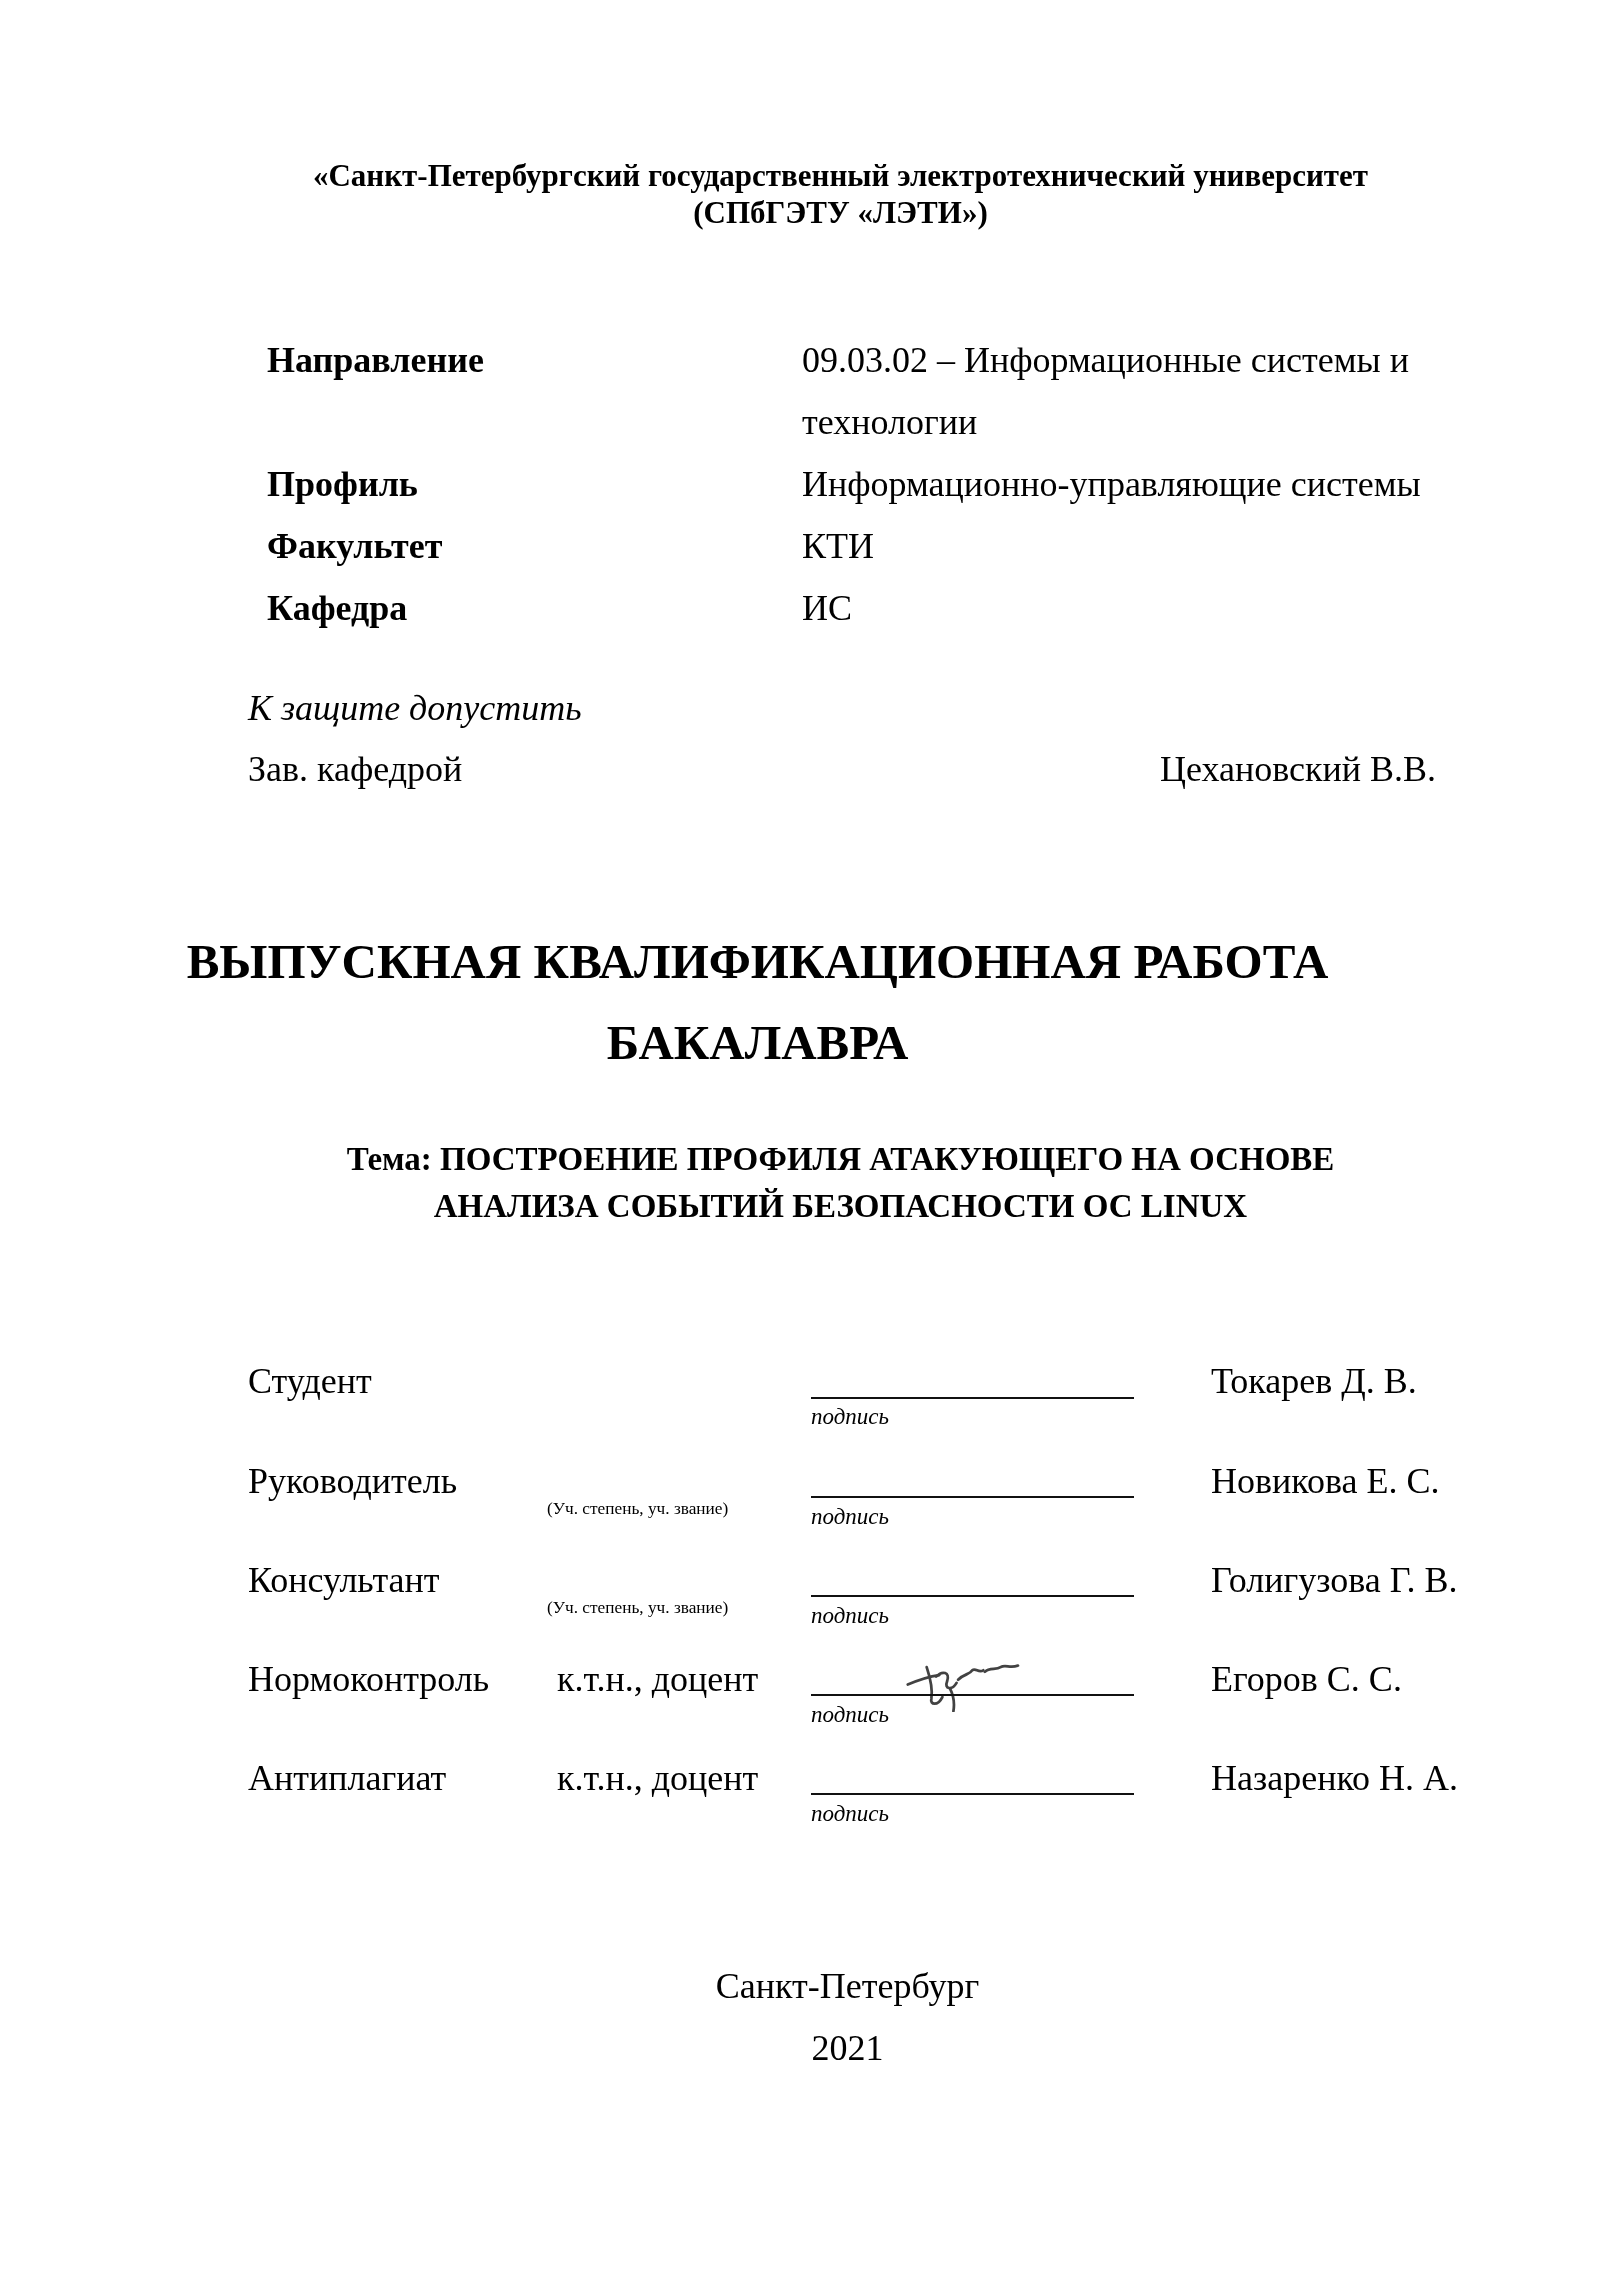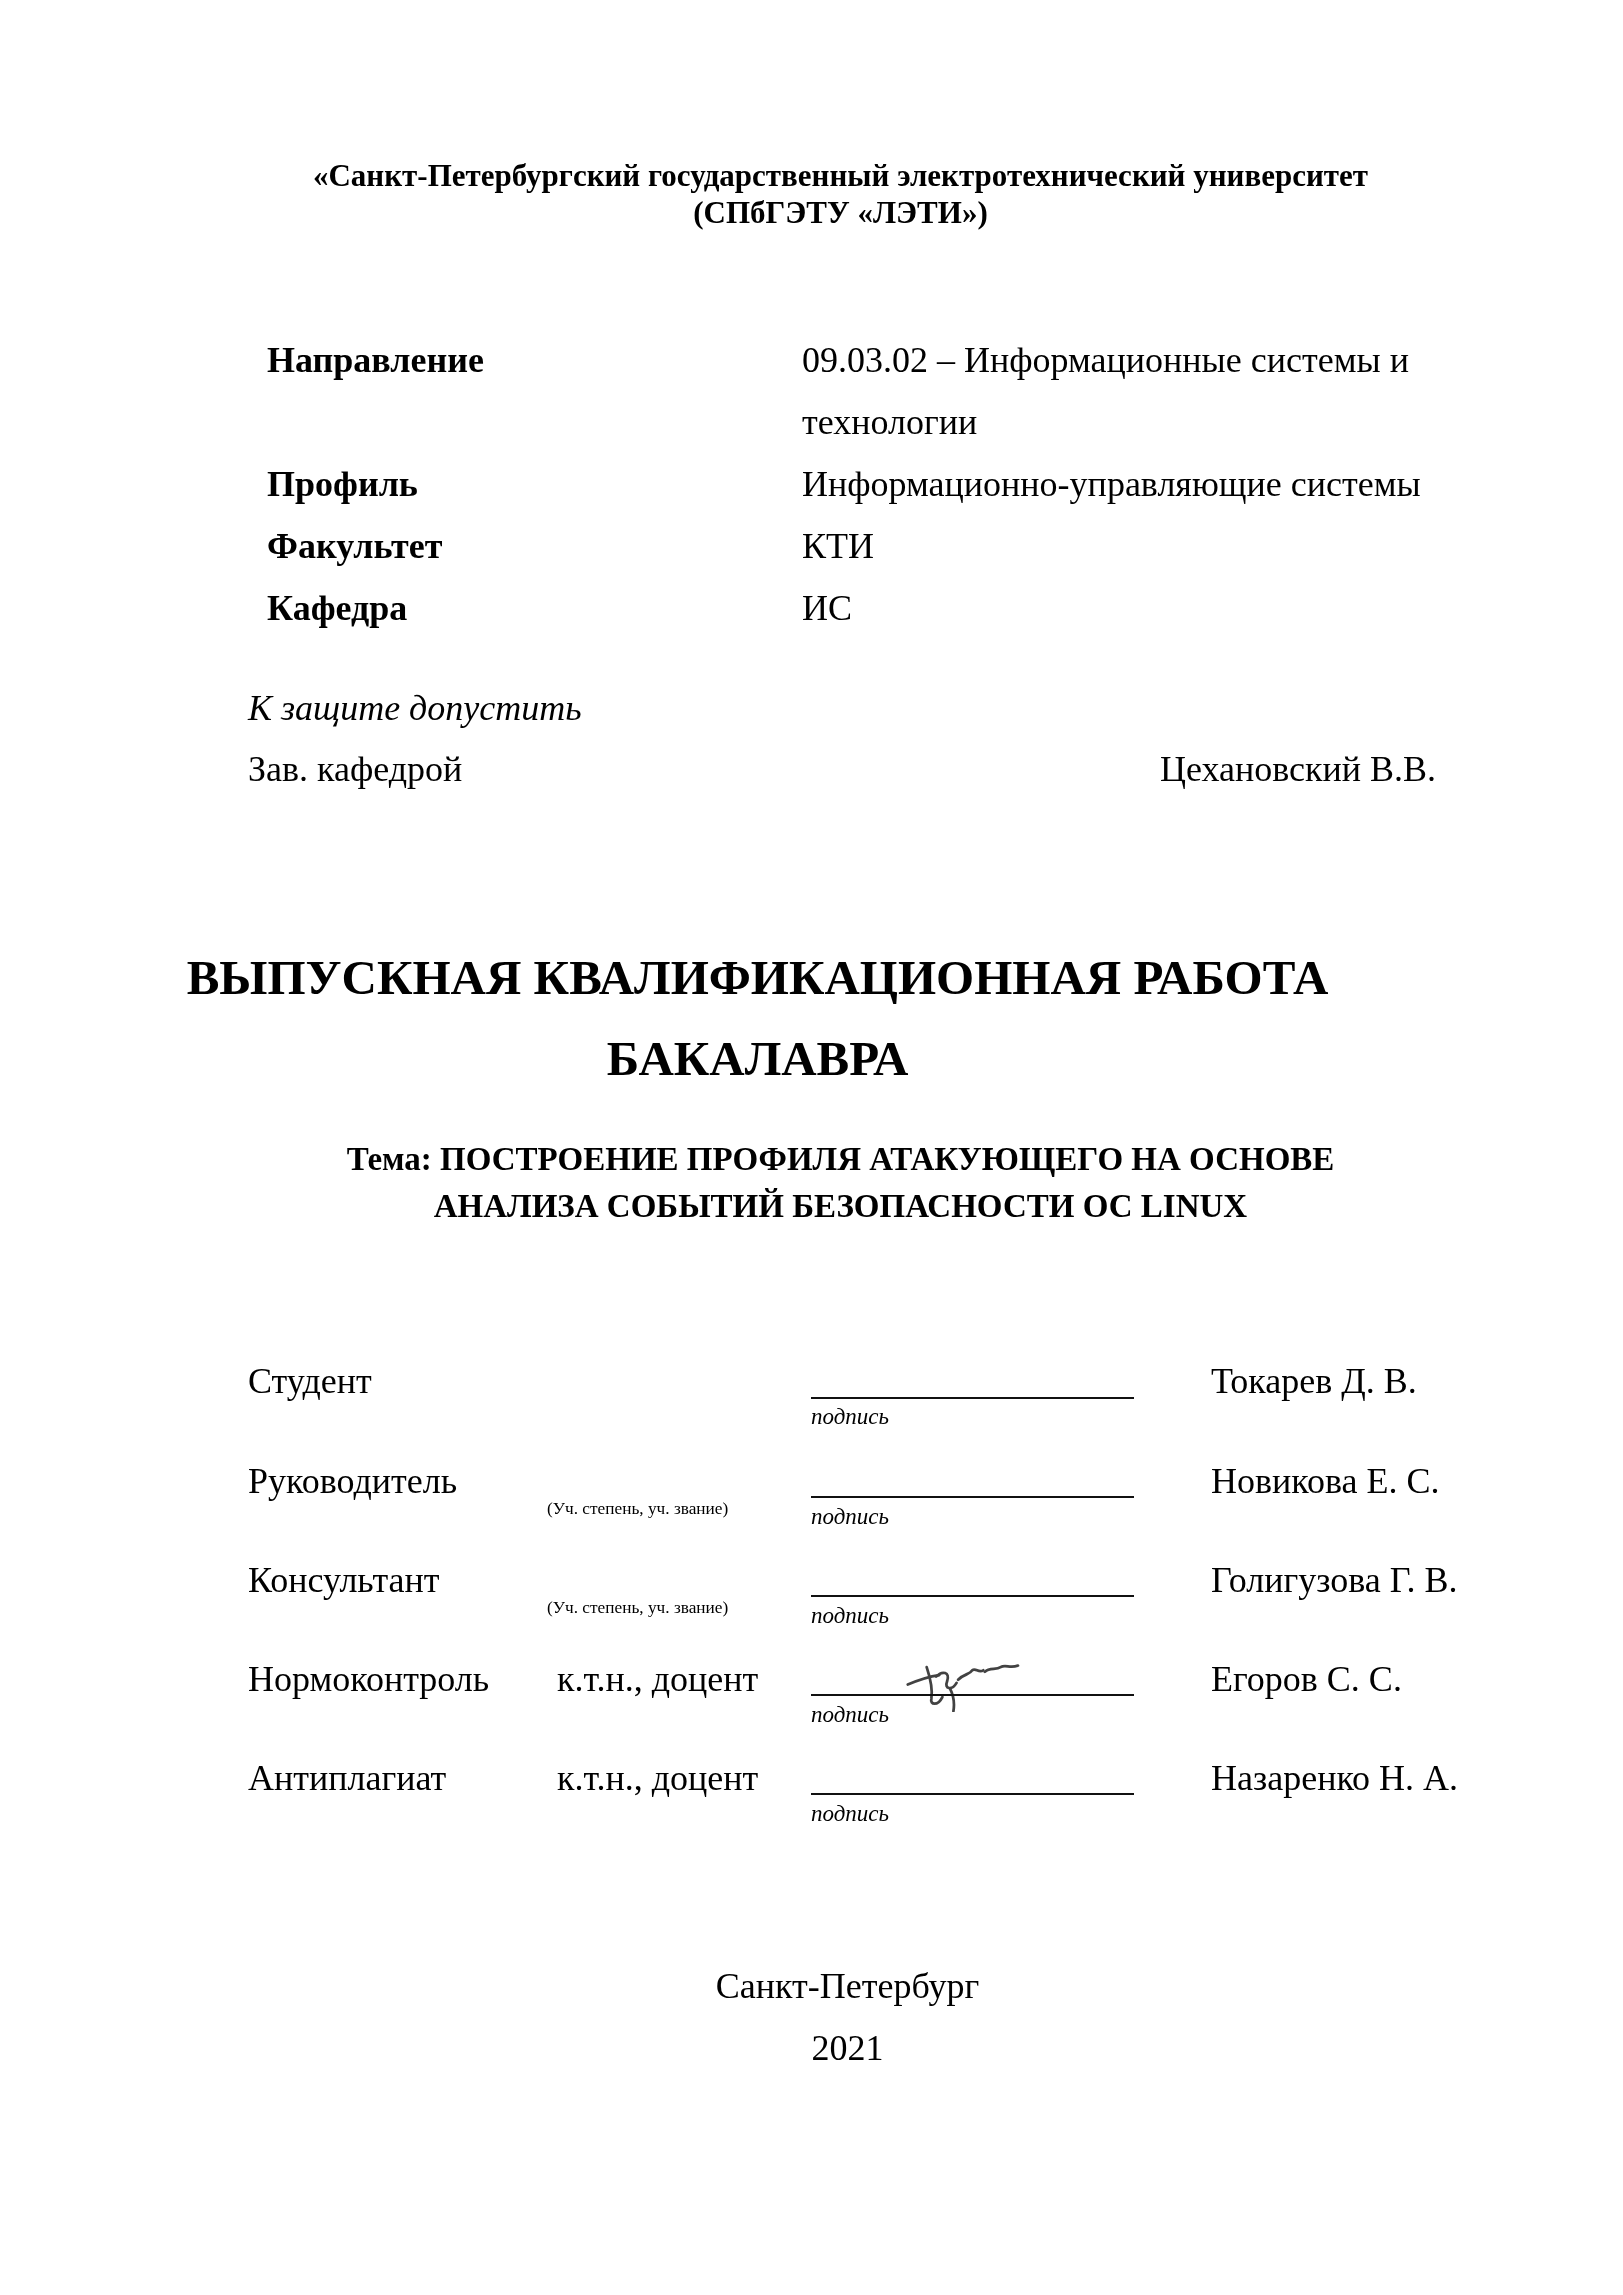--- a/index.html
+++ b/index.html
@@ -14,21 +14,21 @@
 
   
   .info-label { left: 248px; font-weight: bold; font-size: 36px; margin-left: 19px; }
   .info-value { left: 802px; font-size: 36px; }
 
   .approve { left: 248px; font-size: 36px; }
   .approve.italic { font-style: italic; }
 
   
   .title { position: absolute; left: 0; width: 1457px; text-align: center; padding-left: 58px;
-           font-weight: bold; font-size: 49px; box-sizing: border-box; margin-top: 16px; }
+           font-weight: bold; font-size: 49px; box-sizing: border-box; }
   .topic { position: absolute; left: 0; width: 1623px; text-align: center; padding-left: 58px;
            font-weight: bold; font-size: 33px; line-height: 47px; box-sizing: border-box; }
 
   
   .sig-role { left: 248px; font-size: 36px; }
   .sig-degree { left: 557px; font-size: 36px; }
   .sig-degree-hint { left: 547px; font-size: 17.3px; }
   .sig-line { position: absolute; left: 811px; width: 323px; height: 2.4px; background: #111; }
   .sig-hint { position: absolute; left: 811px; width: 323px; text-align: left;
               font-size: 23px; font-style: italic; }

